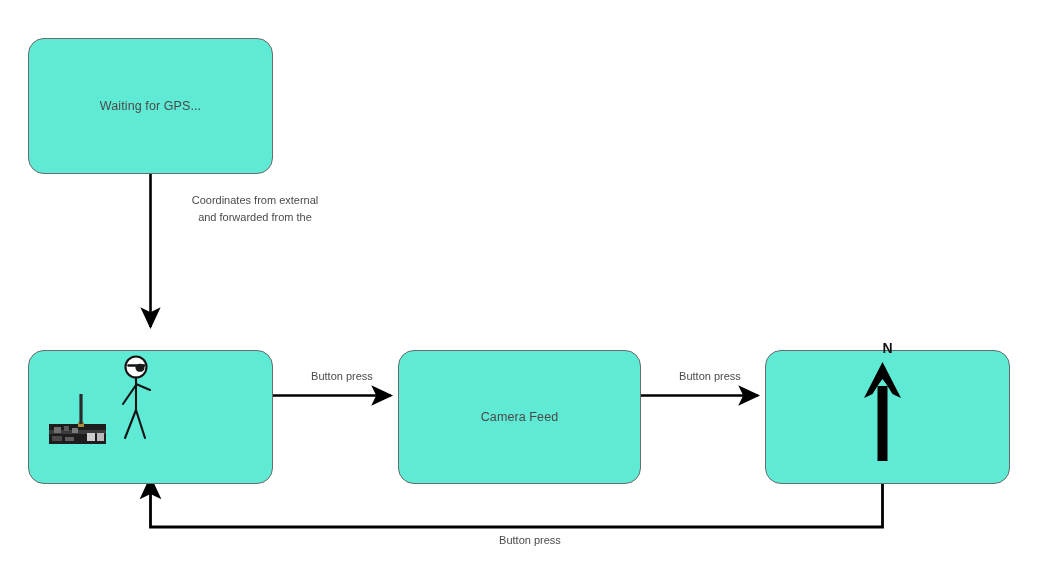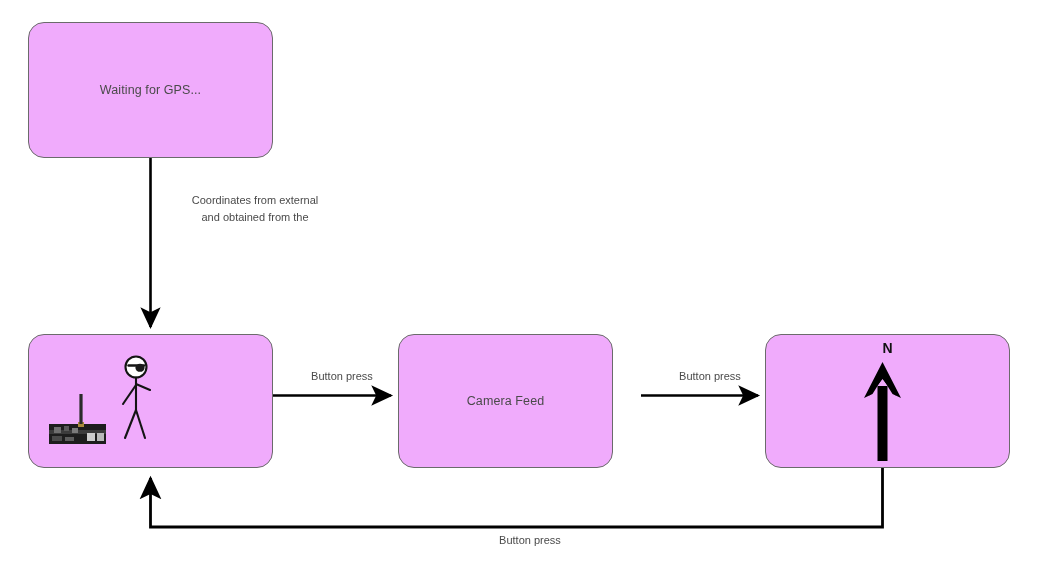--- a/index.html
+++ b/index.html
@@ -19,26 +19,27 @@
   #diagram-canvas {
     position: absolute;
     top: 0;
     left: 0;
     width: 1047px;
     height: 568px;
   }
   .node-box {
     position: absolute;
     box-sizing: border-box;
-    background: #f0abfc;
+    background: #5eead4;
     border: 1.6px solid #6b6b6b;
     border-radius: 16px;
     display: flex;
     align-items: center;
     justify-content: center;
+    margin-top: 16px;
   }
   .node-label {
     font-size: 12.5px;
     color: #4a4a4a;
     letter-spacing: 0.1px;
     text-align: center;
     line-height: 1.35;
     user-select: none;
   }
   #box-waiting-gps {
@@ -49,21 +50,21 @@
   }
   #box-user-device {
     left: 28px;
     top: 334px;
     width: 245px;
     height: 134px;
   }
   #box-camera-feed {
     left: 398px;
     top: 334px;
-    width: 215px;
+    width: 243px;
     height: 134px;
   }
   #box-compass {
     left: 765px;
     top: 334px;
     width: 245px;
     height: 134px;
   }
   .edge-label {
     position: absolute;
@@ -186,20 +187,20 @@
   <div id="compass-north-label">N</div>
   <svg viewBox="0 0 245 134" width="245" height="134" xmlns="http://www.w3.org/2000/svg">
     <path d="M117.5 127 L117.5 45 L104 62 L117.5 30 L131 62 L117.5 45 Z" fill="#000000"></path>
     <rect x="112.5" y="52" width="10" height="75" fill="#000000"></rect>
     <path d="M117.5 28 L136 64 L127.5 60 L117.5 44 L107.5 60 L99 64 Z" fill="#000000"></path>
   </svg>
 </div>
 
 <div class="edge-label" id="edge-label-gps-forward">
     <div>Coordinates from external</div>
-    <div>and obtained from the</div>
+    <div>and forwarded from the</div>
   </div>
 
 <div class="edge-label" id="edge-label-btn-1">Button press</div>
 
 <div class="edge-label" id="edge-label-btn-2">Button press</div>
 
 <div class="edge-label" id="edge-label-btn-3">Button press</div>
 
 </body></html>

